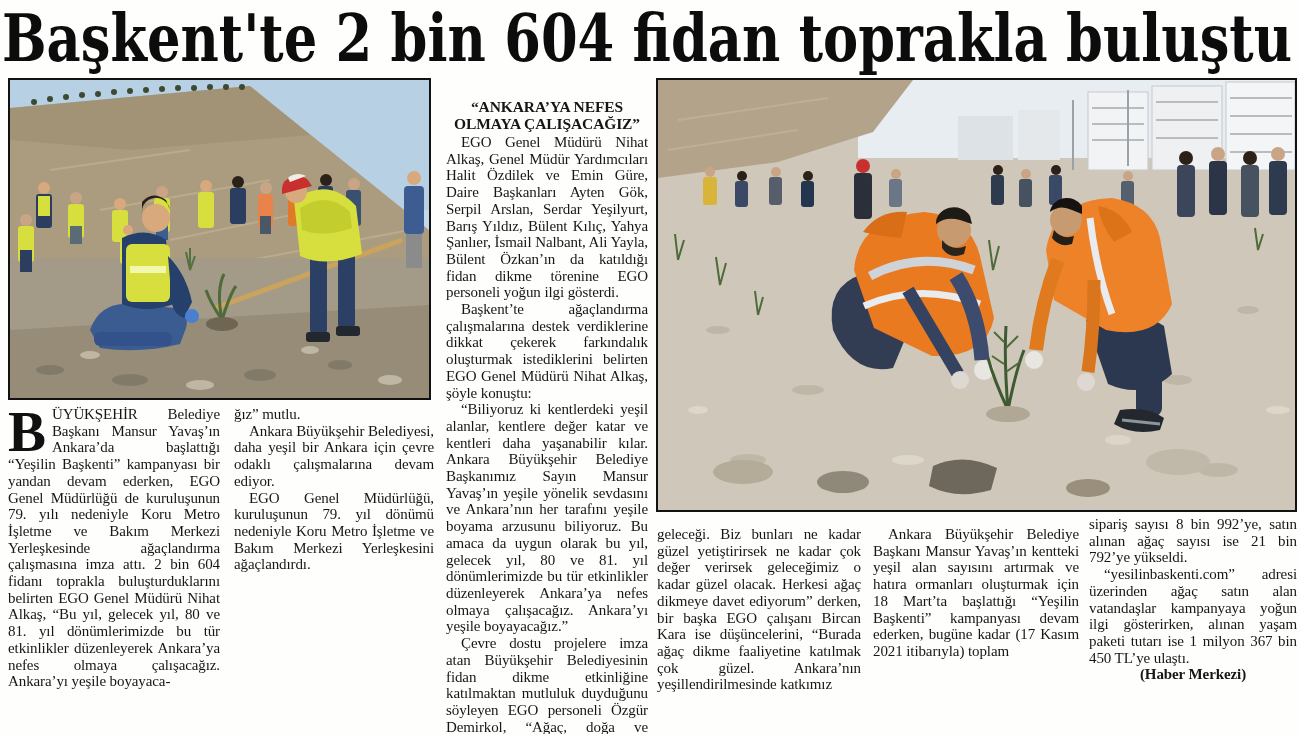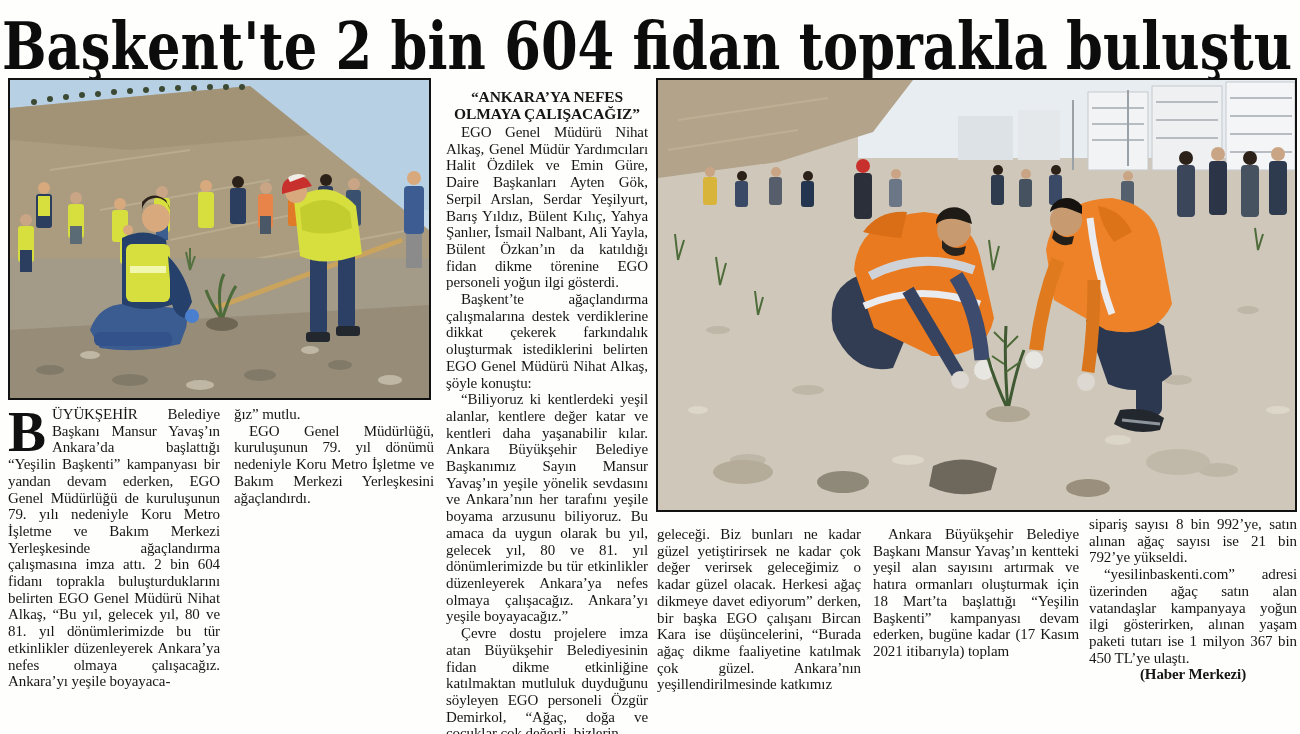--- a/index.html
+++ b/index.html
@@ -1,41 +1,41 @@
 <!DOCTYPE html>
 <html><head>
 <meta charset="utf-8">
 <style>
   html,body { margin:0; padding:0; background:#ffffff; }
   body { font-family:"Liberation Serif", serif; }
   .page { position:relative; width:1300px; height:734px; background:#fefefd; overflow:hidden; }
 
   
-  .headline-wrap { position:absolute; left:0; top:12px; width:1300px; height:78px; }
+  .headline-wrap { position:absolute; left:0; top:4px; width:1300px; height:78px; }
 
   
   .photo { position:absolute; border:2px solid #121212; box-sizing:border-box; background:#cfc8ba; overflow:hidden; }
   .photo svg { display:block; width:100%; height:100%; }
   .photo-left  { left:8px;   top:78px; width:423px; height:322px; }
   .photo-right { left:656px; top:78px; width:641px; height:434px; }
 
   
   .col { position:absolute; font-size:15px; line-height:16.7px; color:#161616;
          text-align:justify; letter-spacing:-0.1px; }
   .col p { margin:0; text-indent:15px; }
   .col p.flush { text-indent:0; }
   .col-1 { left:8px;    top:406px; width:212px; height:292px; }
   .col-2 { left:234px;  top:406px; width:200px; height:292px; }
   .col-3 { left:446px;  top:80px;  width:202px; height:618px; }
   .col-4 { left:657px;  top:526px; width:204px; height:172px; }
   .col-5 { left:873px;  top:526px; width:206px; height:172px; }
   .col-6 { left:1089px; top:516px; width:208px; height:172px; }
 
   .subhead { font-size:15.5px; line-height:17px; font-weight:bold; text-align:center;
-             margin:8px 0 2px 0; text-indent:0; }
+             margin:18px 0 2px 0; text-indent:0; }
   .bold { font-weight:normal; }
   .byline { font-weight:bold; text-align:center; }
 
   .dropcap { float:left; font-size:57px; line-height:46px; font-weight:bold;
              margin:3px 6px 0 0; color:#101010; }
 </style>
 </head>
 <body>
 
 <div class="page">
@@ -352,20 +352,21 @@
       </g>
     </svg>
   </figure>
 
   <div class="col col-1">
     <p class="flush"><span class="dropcap">B</span><span class="bold">ÜYÜKŞEHİR</span><span> Belediye Başkanı Mansur Yavaş’ın Ankara’da başlattığı “Yeşilin Başkenti” kampanyası bir yandan devam ederken, EGO Genel Müdürlüğü de kuruluşunun 79. yılı nedeniyle Koru Metro İşletme ve Bakım Merkezi Yerleşkesinde ağaçlandırma çalışmasına imza attı. 2 bin 604 fidanı toprakla buluşturduklarını belirten EGO Genel Müdürü Nihat Alkaş, “Bu yıl, gelecek yıl, 80 ve 81. yıl dönümlerimizde bu tür etkinlikler düzenleyerek Ankara’ya nefes olmaya çalışacağız. Ankara’yı yeşile boyayaca-</span></p>
   </div>
 
   <div class="col col-2">
     <p class="flush">ğız” mutlu.</p>
+    <p>Ankara Büyükşehir Belediyesi, daha yeşil bir Ankara için çevre odaklı çalışmalarına devam ediyor.</p>
     <p>EGO Genel Müdürlüğü, kuruluşunun 79. yıl dönümü nedeniyle Koru Metro İşletme ve Bakım Merkezi Yerleşkesini ağaçlandırdı.</p>
   </div>
 
   <div class="col col-3">
     <h2 class="subhead">“ANKARA’YA NEFES OLMAYA ÇALIŞACAĞIZ”</h2>
     <p class="bold">EGO Genel Müdürü Nihat Alkaş, Genel Müdür Yardımcıları Halit Özdilek ve Emin Güre, Daire Başkanları Ayten Gök, Serpil Arslan, Serdar Yeşilyurt, Barış Yıldız, Bülent Kılıç, Yahya Şanlıer, İsmail Nalbant, Ali Yayla, Bülent Özkan’ın da katıldığı fidan dikme törenine EGO personeli yoğun ilgi gösterdi.</p>
     <p><span>Başkent’te ağaçlandırma çalışmalarına destek verdiklerine dikkat çekerek farkındalık oluşturmak istediklerini belirten </span><span class="bold">EGO Genel Müdürü Nihat Alkaş,</span><span> şöyle konuştu:</span></p>
     <p>“Biliyoruz ki kentlerdeki yeşil alanlar, kentlere değer katar ve kentleri daha yaşanabilir kılar. Ankara Büyükşehir Belediye Başkanımız Sayın Mansur Yavaş’ın yeşile yönelik sevdasını ve Ankara’nın her tarafını yeşile boyama arzusunu biliyoruz. Bu amaca da uygun olarak bu yıl, gelecek yıl, 80 ve 81. yıl dönümlerimizde bu tür etkinlikler düzenleyerek Ankara’ya nefes olmaya çalışacağız. Ankara’yı yeşile boyayacağız.”</p>
     <p>Çevre dostu projelere imza atan Büyükşehir Belediyesinin fidan dikme etkinliğine katılmaktan mutluluk duyduğunu söyleyen EGO personeli Özgür Demirkol, “Ağaç, doğa ve çocuklar çok değerli, bizlerin</p>
   </div>

